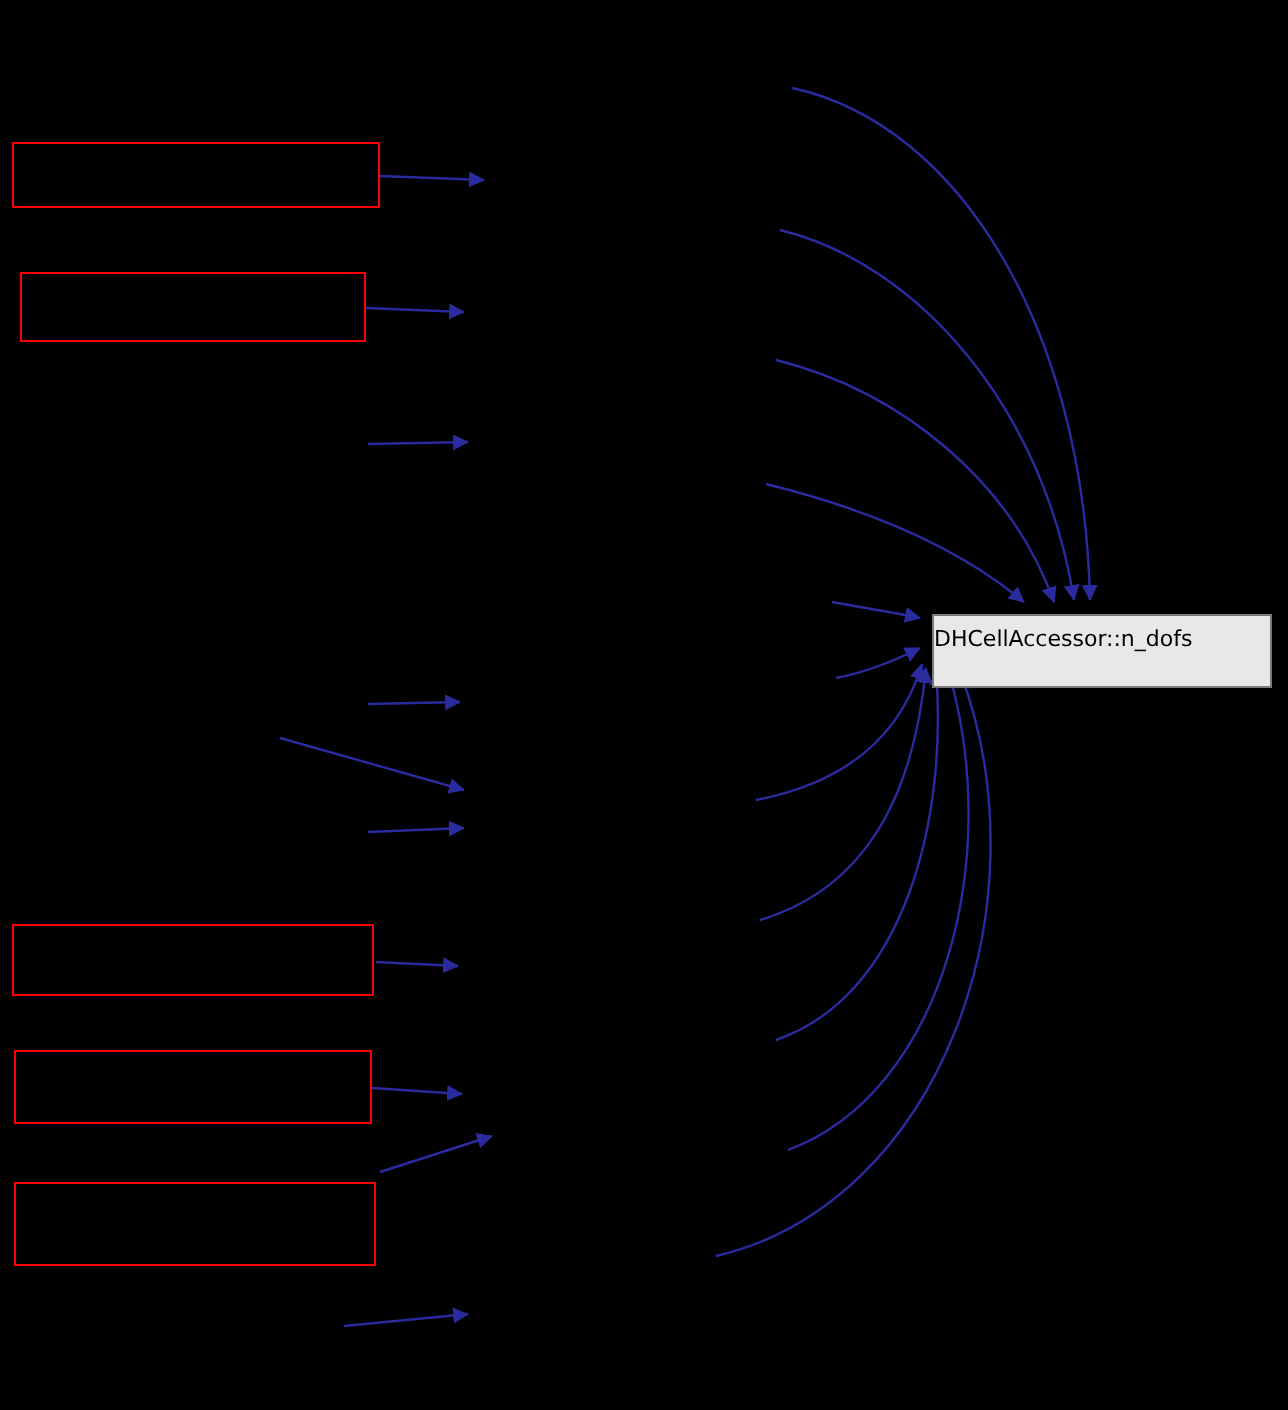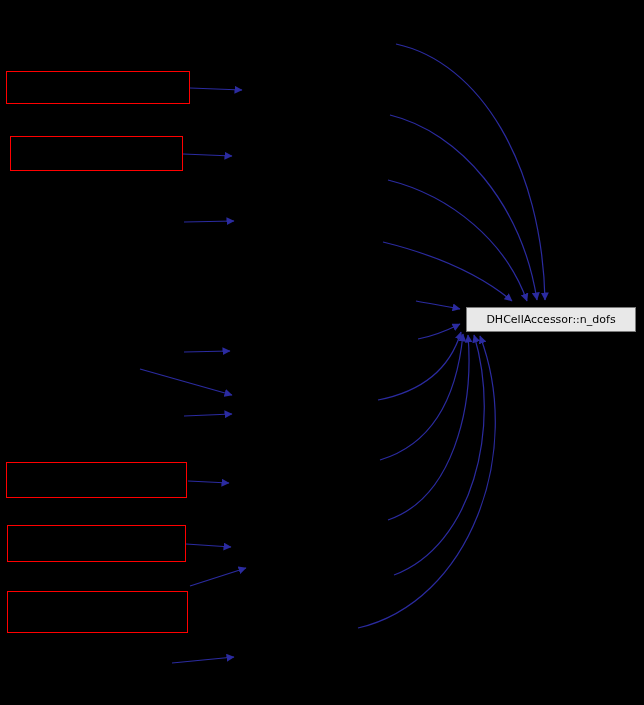--- a/index.html
+++ b/index.html
@@ -27,28 +27,28 @@
     position: absolute;
     border: 1px solid #ff0000;
     background: transparent;
     box-sizing: border-box;
   }
   .focus-node {
     position: absolute;
     left: 466px;
     top: 307px;
     width: 170px;
-    height: 25px;
+    height: 37px;
     background: #e8e8e8;
     border: 1px solid #7a7a7a;
     box-sizing: border-box;
     color: #000000;
     font-size: 11px;
     line-height: 23px;
-    text-align: center;
+    text-align: left;
     white-space: nowrap;
   }
 </style>
 </head>
 <body>
 
 <div id="canvas">
 
   <svg class="edges" viewBox="0 0 644 705" xmlns="http://www.w3.org/2000/svg">
     <defs>

